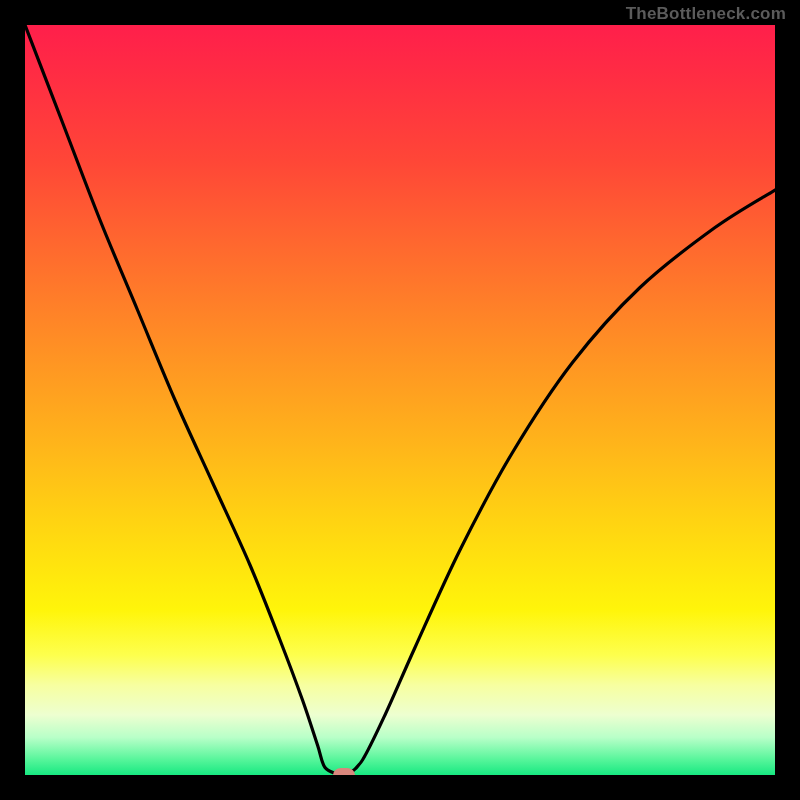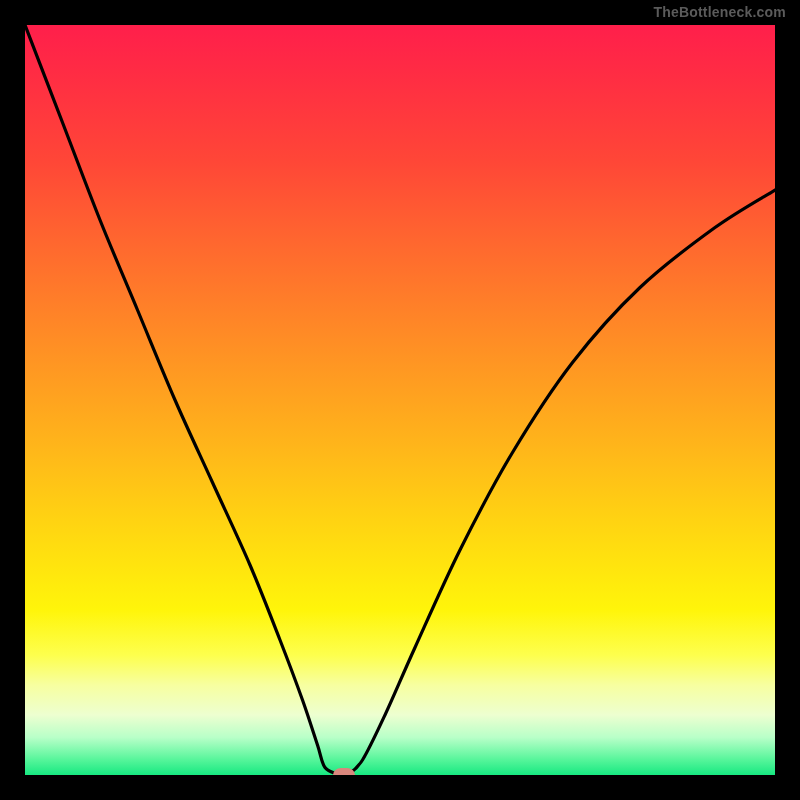--- a/index.html
+++ b/index.html
@@ -15,21 +15,21 @@
     position: relative;
     width: 800px;
     height: 800px;
     background: #000;
   }
   .watermark {
     position: absolute;
     top: 4px;
     right: 14px;
     color: #5b5b5b;
-    font-size: 14px;
+    font-size: 17px;
     font-weight: 600;
     letter-spacing: 0.2px;
     z-index: 10;
     user-select: none;
   }
   .plot-area {
     position: absolute;
     left: 25px;
     top: 25px;
     width: 750px;

